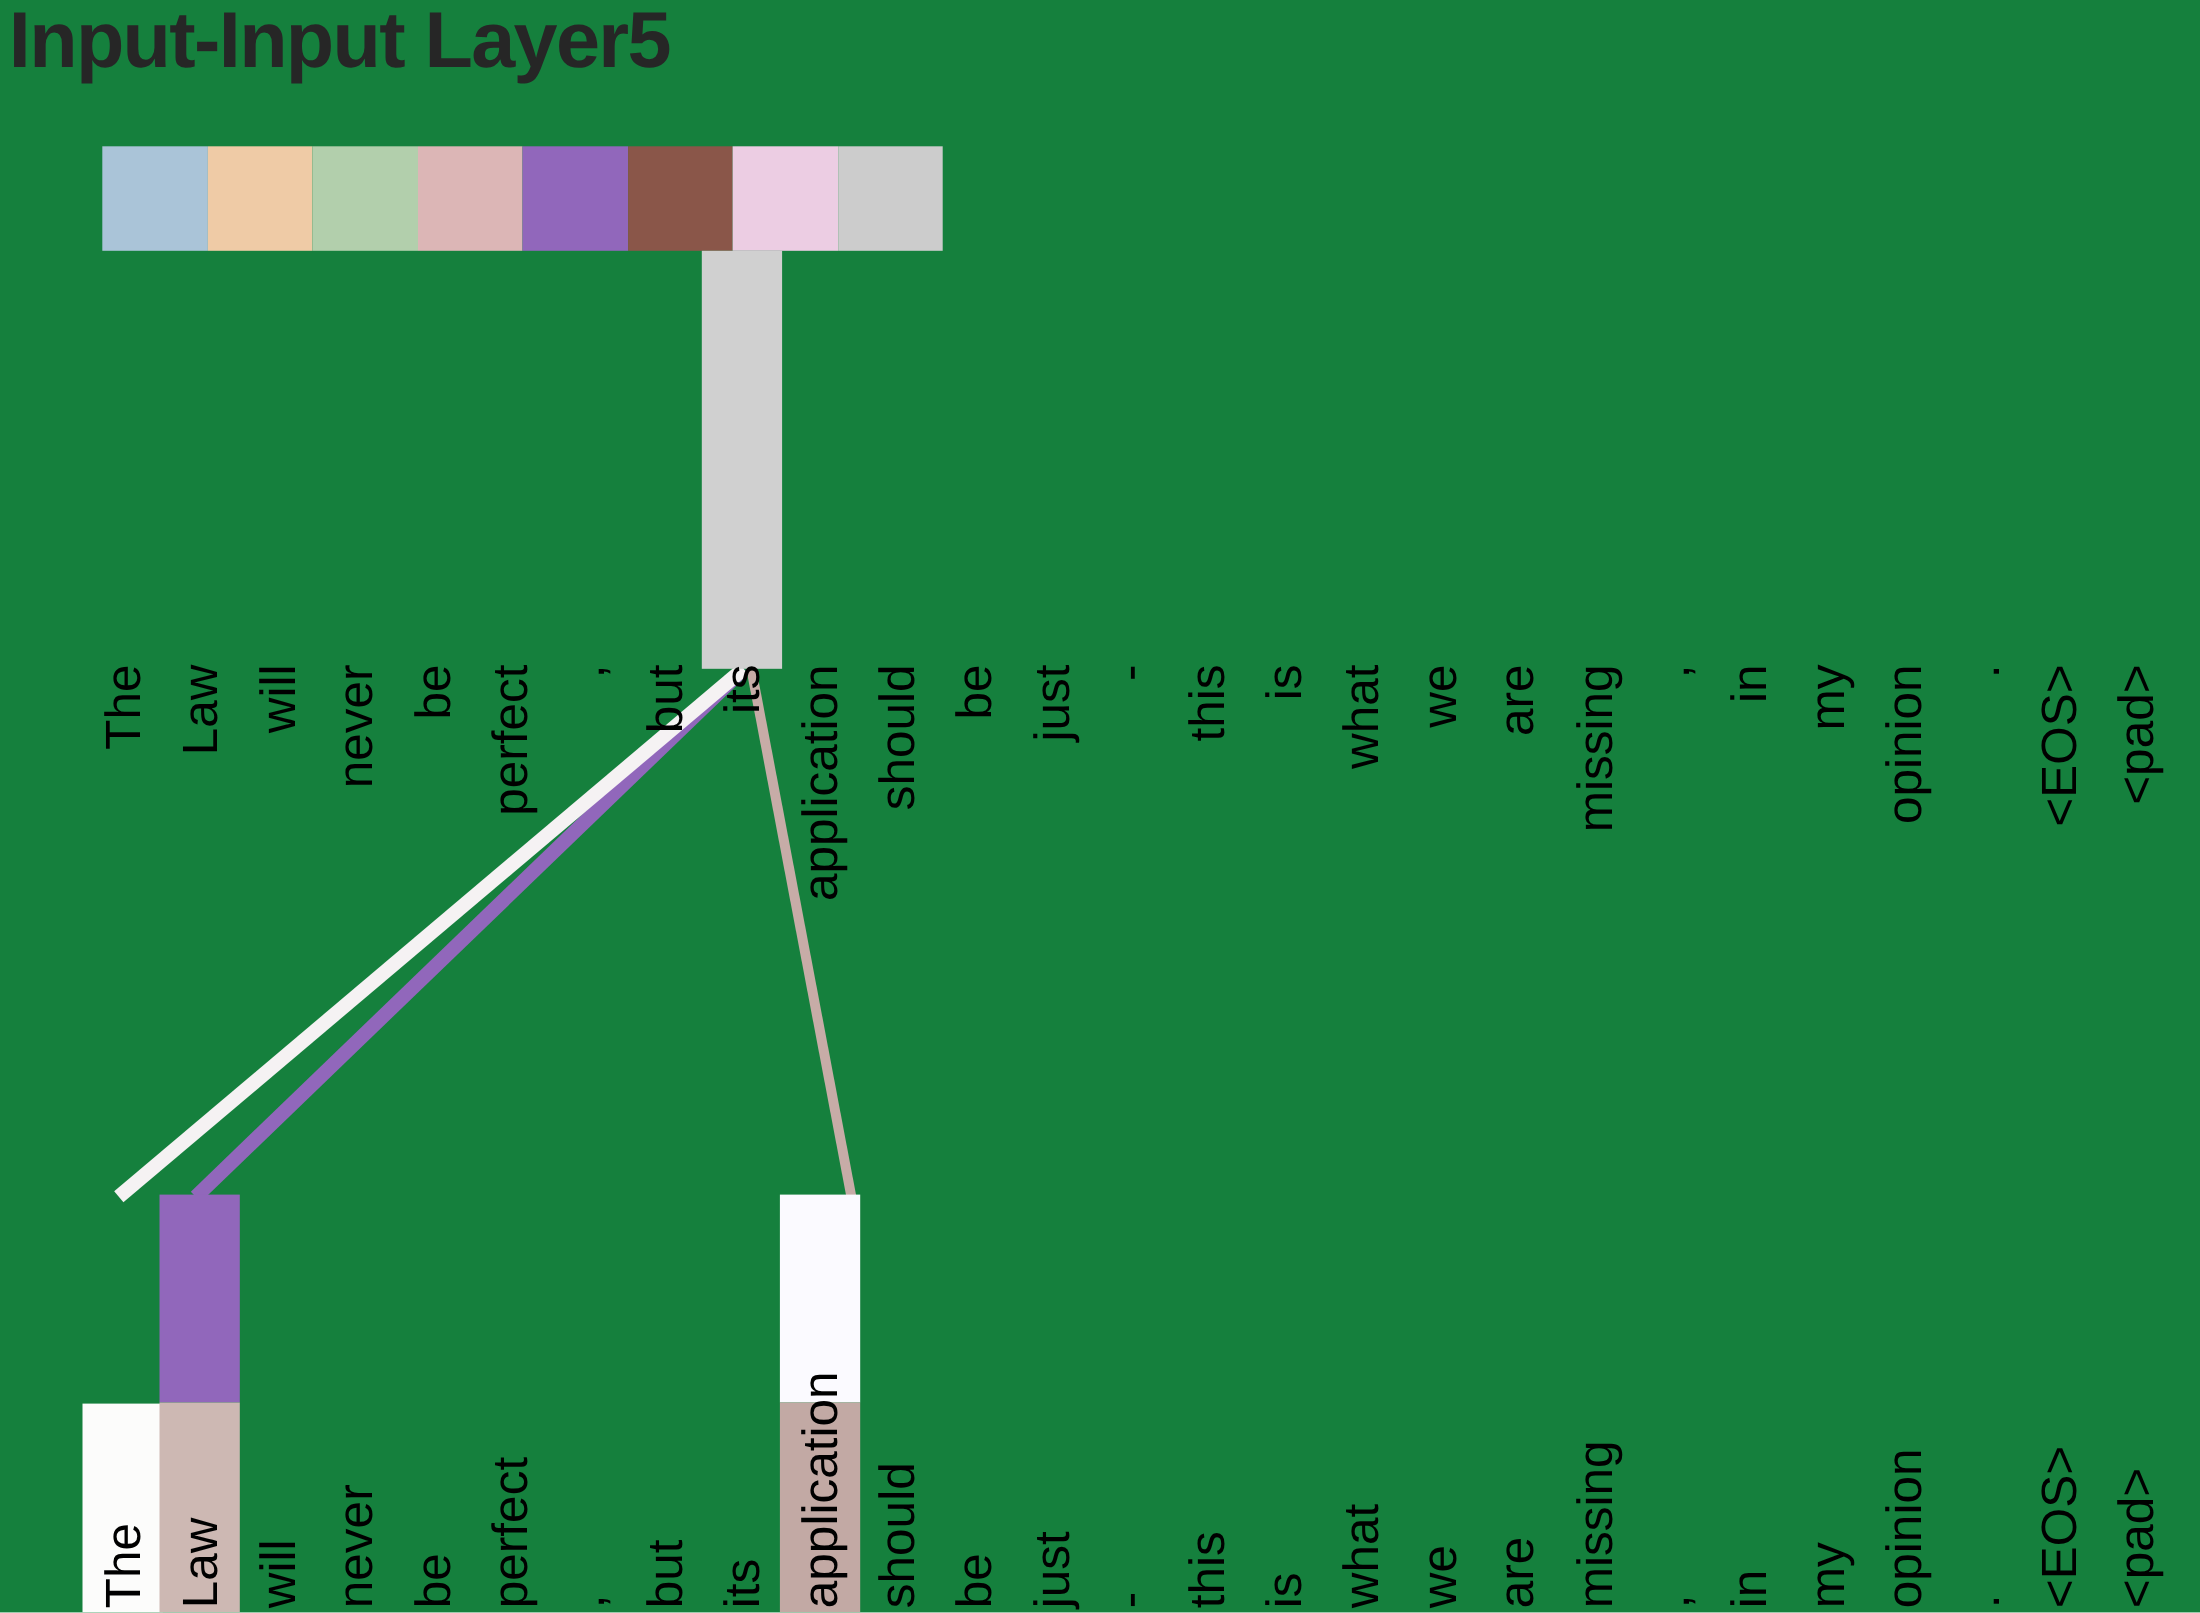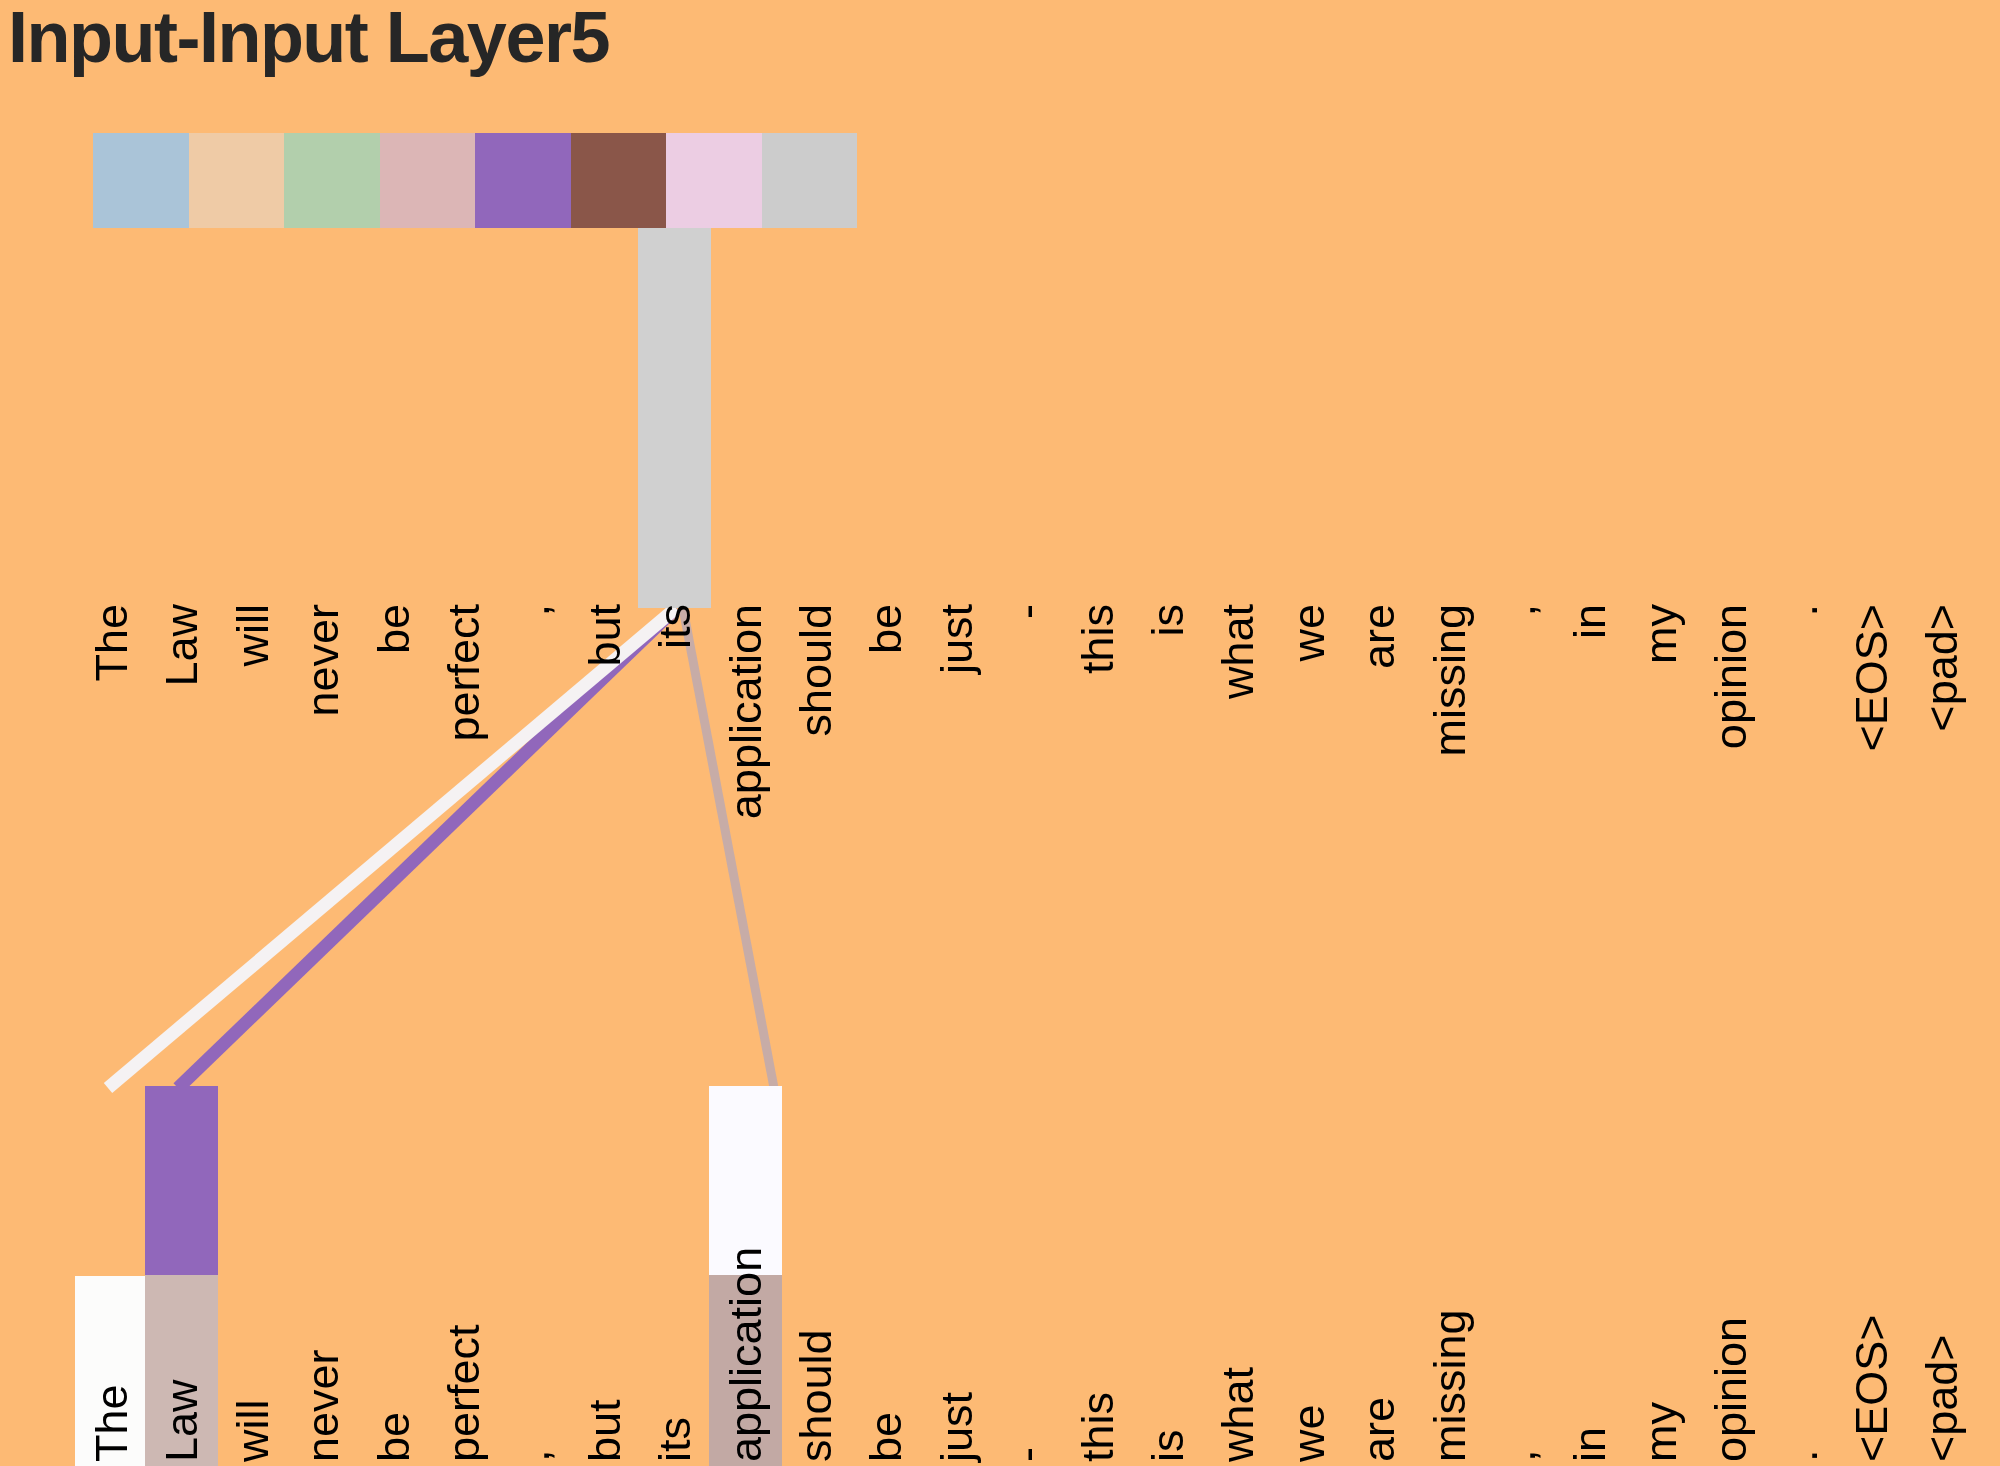--- a/index.html
+++ b/index.html
@@ -10,21 +10,21 @@
   }
   body {
     font-family: "Liberation Sans", sans-serif;
     -webkit-font-smoothing: antialiased;
   }
 
   #stage {
     position: relative;
     width: 2000px;
     height: 1466px;
-    background: #fdba74;
+    background: #15803d;
     overflow: hidden;
   }
 
   
   #title {
     position: absolute;
     left: 8px;
     top: -2px;
     font-size: 72px;
     font-weight: bold;

